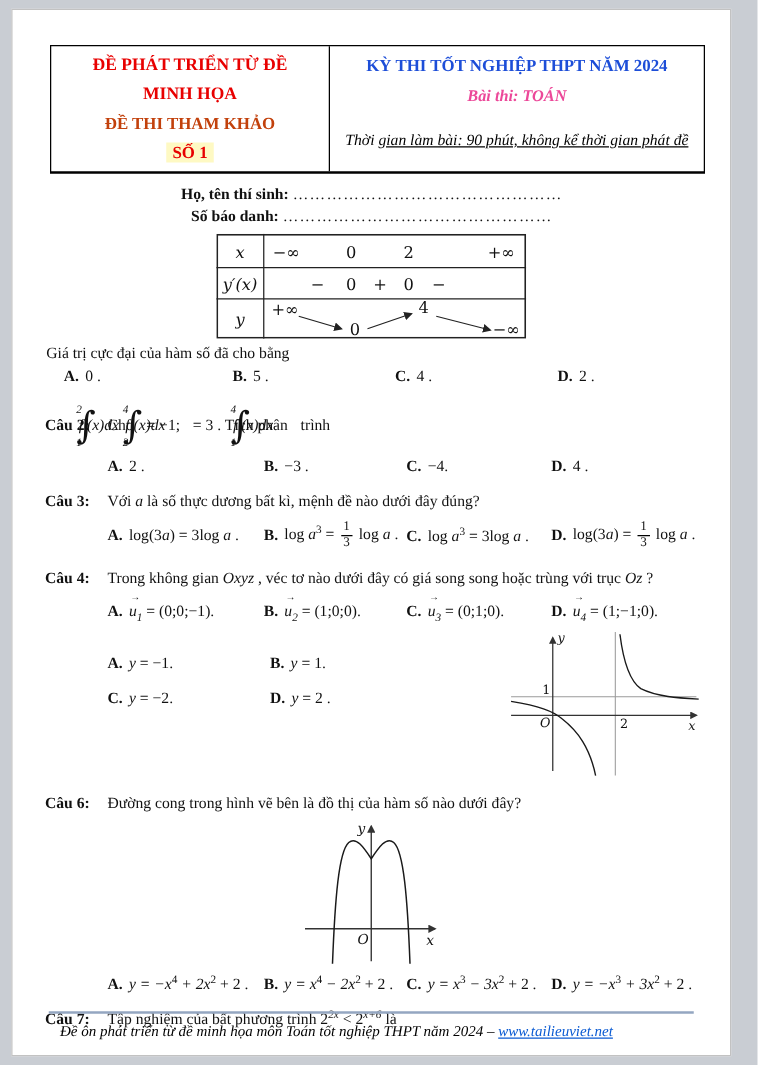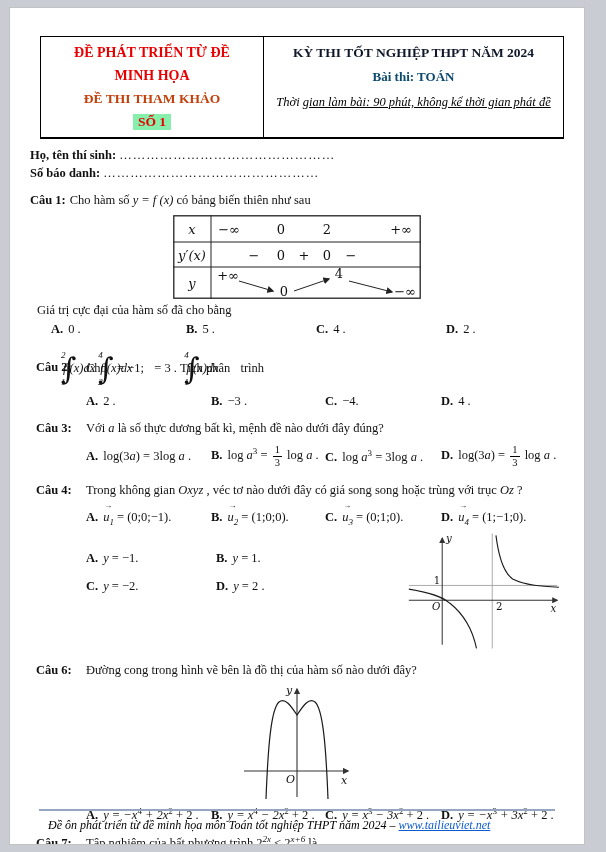--- a/index.html
+++ b/index.html
@@ -13,27 +13,27 @@
     background:#ffffff; border:1px solid #c2c2c2; box-sizing:border-box;
     padding:28px 19px 0 19px; font-size:12.5px; color:#111; overflow:hidden;
   }
   
   .hdr { display:flex; border:1.5px solid #000; border-bottom-width:2.5px;
          margin:0 1px 8px 11px; box-sizing:border-box; }
   .hdr-left { width:223px; border-right:1.5px solid #000; text-align:center; padding:8px 2px 7px; box-sizing:border-box; }
   .hdr-right { flex:1; text-align:center; padding:8px 4px 7px; }
   .hl-red   { color:#e80000; font-weight:bold; font-size:14px; margin-bottom:7px; }
   .hl-pur   { color:#c2410c; font-weight:bold; font-size:13.5px; margin-bottom:7px; }
-  .badge    { background:#86efac; color:#e80000; font-weight:bold; font-size:13.5px; padding:0 5px; display:inline-block; }
-  .hr-title { color:#0f172a; font-weight:bold; font-size:13.5px; margin-bottom:8px; }
-  .hr-subj  { color:#0c4a6e; font-weight:bold; font-size:13px; margin-bottom:10px; }
+  .badge    { background:#fef9c3; color:#e80000; font-weight:bold; font-size:13.5px; padding:0 5px; display:inline-block; }
+  .hr-title { color:#1d4ed8; font-weight:bold; font-size:13.5px; margin-bottom:8px; }
+  .hr-subj  { color:#ec4899; font-weight:bold; font-size:13px; margin-bottom:20px;font-style:italic; }
   .hr-time  { font-style:italic; font-size:12.5px; color:#000; }
   .u { text-decoration:underline; }
   
-  .stu { margin-left:1px; line-height:1.4; font-weight:bold; }
+  .stu { margin-left:1px; line-height:1.4; font-weight:bold;text-align:center; }
   .stu .dots { font-weight:normal; letter-spacing:1px; }
   
   .q  { margin:9px 0 0 7px; padding-left:50px; text-indent:-50px; line-height:1.5; }
   .q1 { margin-left:1px; padding-left:0; text-indent:0; }
   .qlab  { font-weight:bold; display:inline-block; width:50px; text-indent:0; }
   .qlab1 { font-weight:bold; margin-right:4px; }
   .m { font-style:italic; }
   .plain { margin:4px 0 0 8px; }
   .opts { display:grid; grid-template-columns:125px 114px 116px auto; margin:2px 0 0 57px; align-items:center; line-height:1.5; }
   .opts-q1 { margin-left:22px; grid-template-columns:135px 130px 130px auto; }
@@ -95,23 +95,20 @@
 
   <div class="stu">
     <span>Họ, tên thí sinh:</span>
     <span class="dots">…………………………………………</span>
   </div>
   <div class="stu">
     <span>Số báo danh:</span>
     <span class="dots">…………………………………………</span>
   </div>
 
-  <div class="q q1">
-    <span class="qlab1">Câu 1:</span><span>Cho hàm số </span><span class="m">y = f (x)</span><span> có bảng biến thiên như sau</span>
-  </div>
 
   <svg class="vt" viewBox="0 0 248 84" width="248" height="84">
     <defs>
       <marker id="vt-ah" viewBox="0 0 10 10" refX="8" refY="5" markerWidth="7" markerHeight="7" orient="auto">
           <path d="M0,0 L10,5 L0,10 z" fill="#222"></path>
         </marker>
     </defs>
     <rect x="0.8" y="0.8" width="246.4" height="82.4" fill="none" stroke="#222" stroke-width="1.3"></rect>
     <line x1="0" y1="27" x2="248" y2="27" stroke="#222" stroke-width="1"></line>
     <line x1="0" y1="52" x2="248" y2="52" stroke="#222" stroke-width="1"></line>

